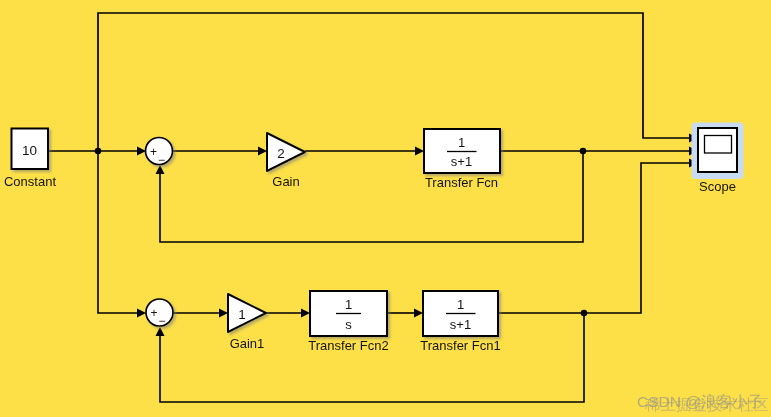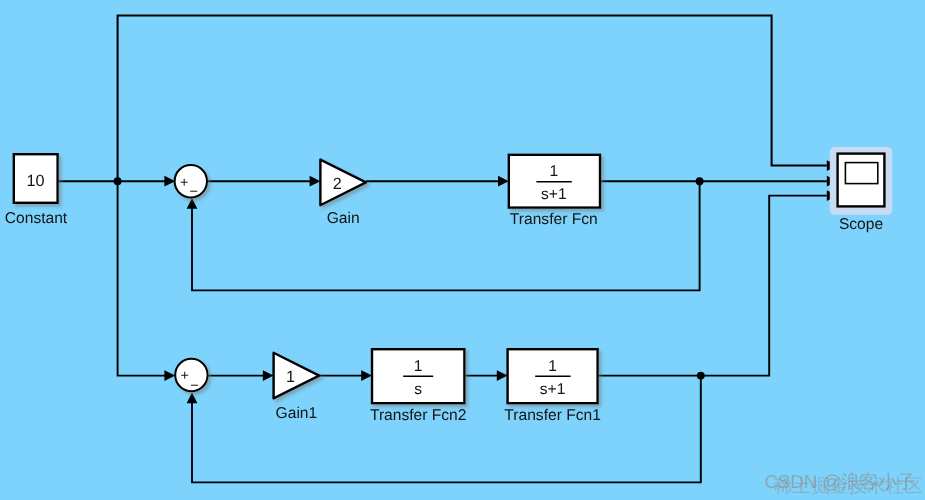--- a/index.html
+++ b/index.html
@@ -1,19 +1,19 @@
 <!DOCTYPE html>
 <html><head>
 <meta charset="utf-8">
 <style>
   html, body { margin: 0; padding: 0; background: #ffffff; }
   .canvas {
     position: relative;
     width: 771px; height: 417px;
-    background: #7dd3fc;
+    background: #fde047;
     font-family: "Liberation Sans", sans-serif;
     overflow: hidden;
   }
   svg { display: block; }
   text {
     font-family: "Liberation Sans", sans-serif;
     fill: #141414;
   }
   .block-label { font-size: 13px; }
   .block-value { font-size: 13.5px; }

